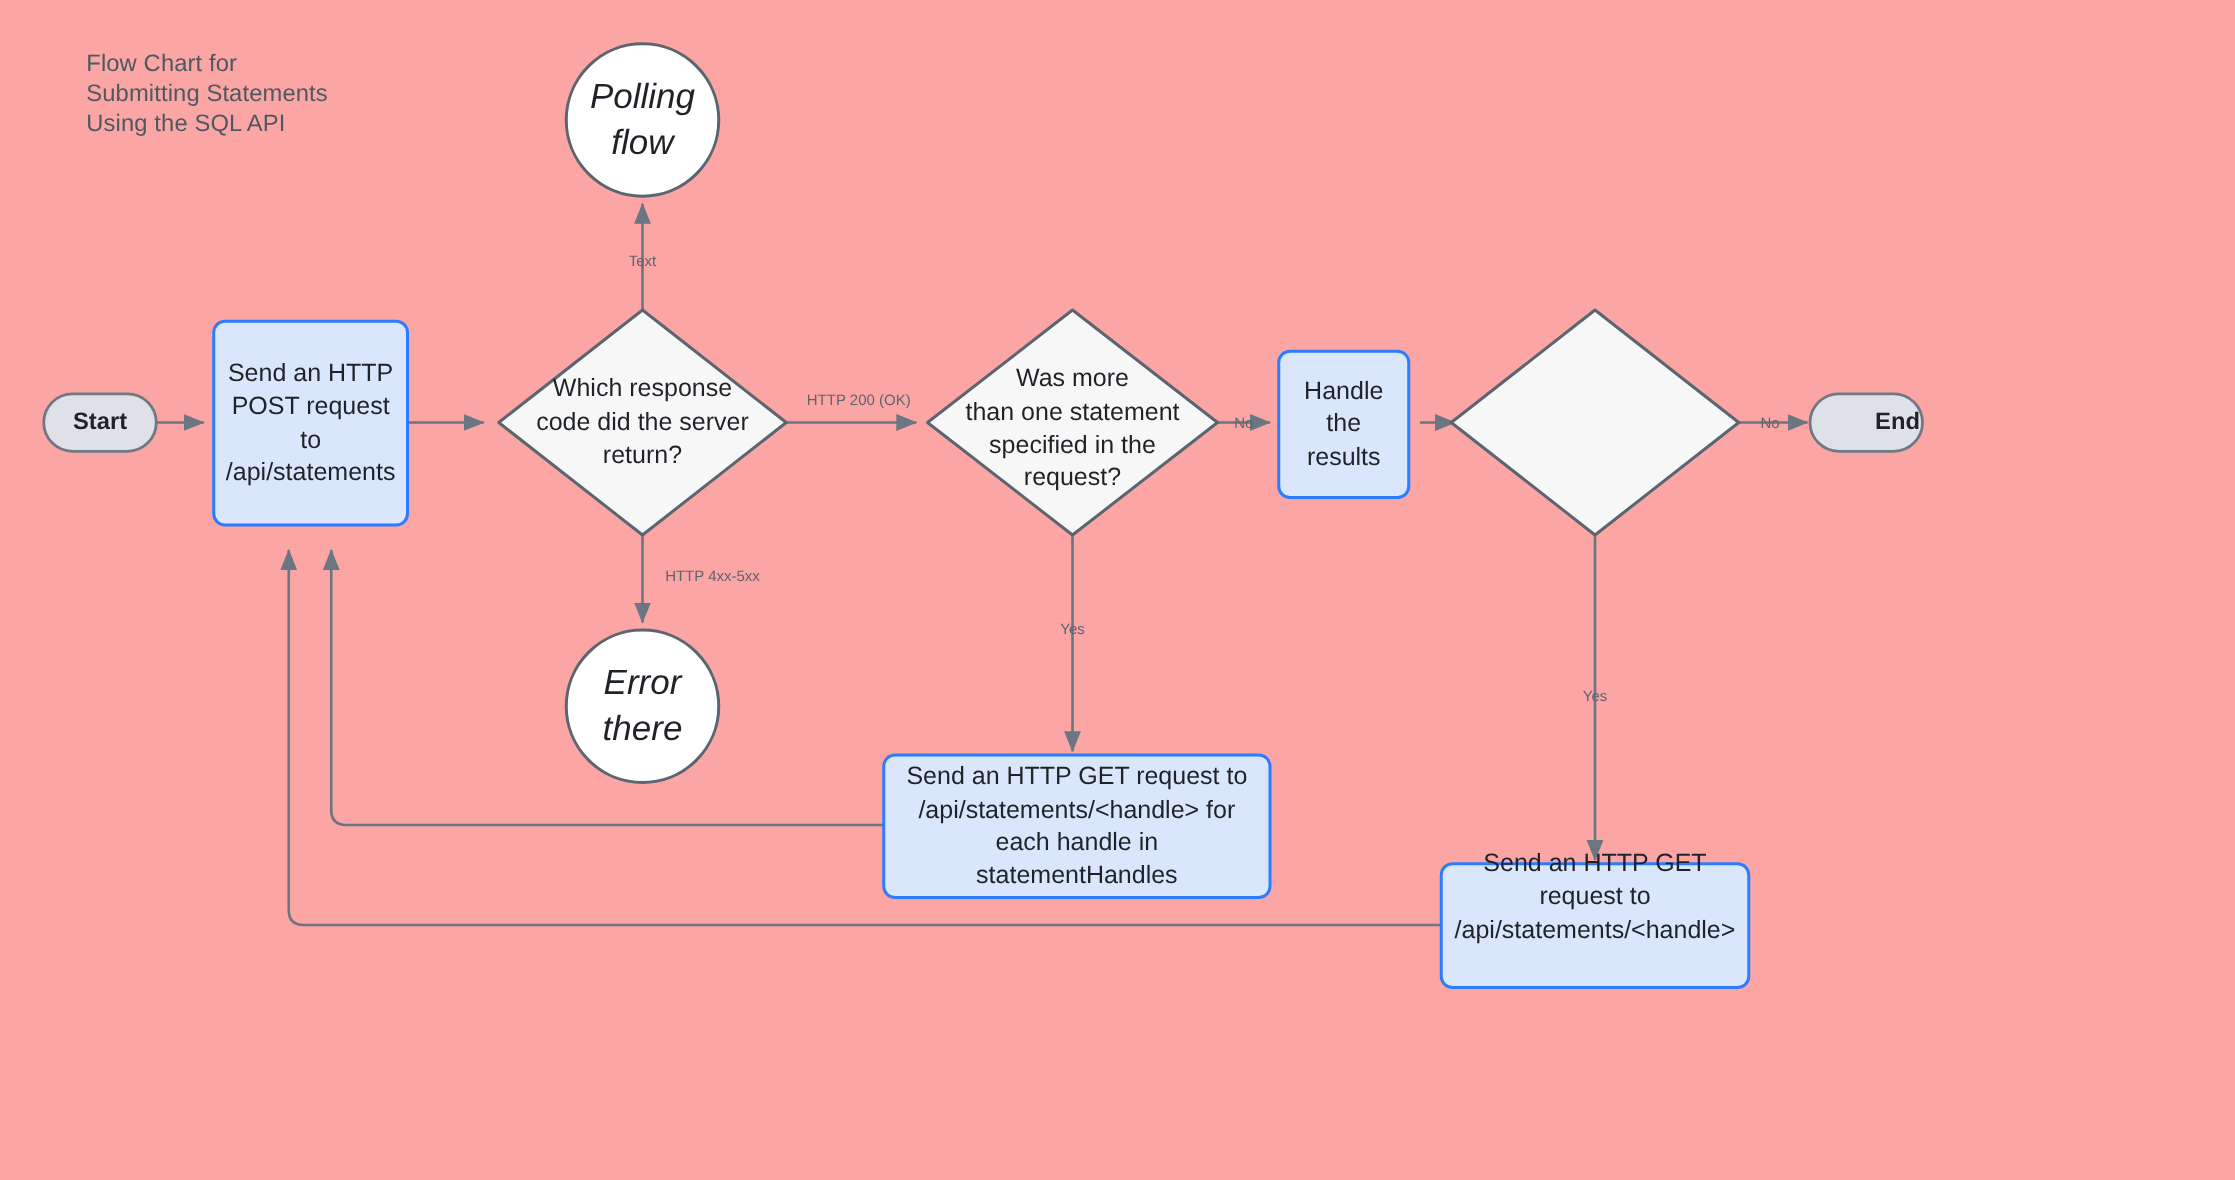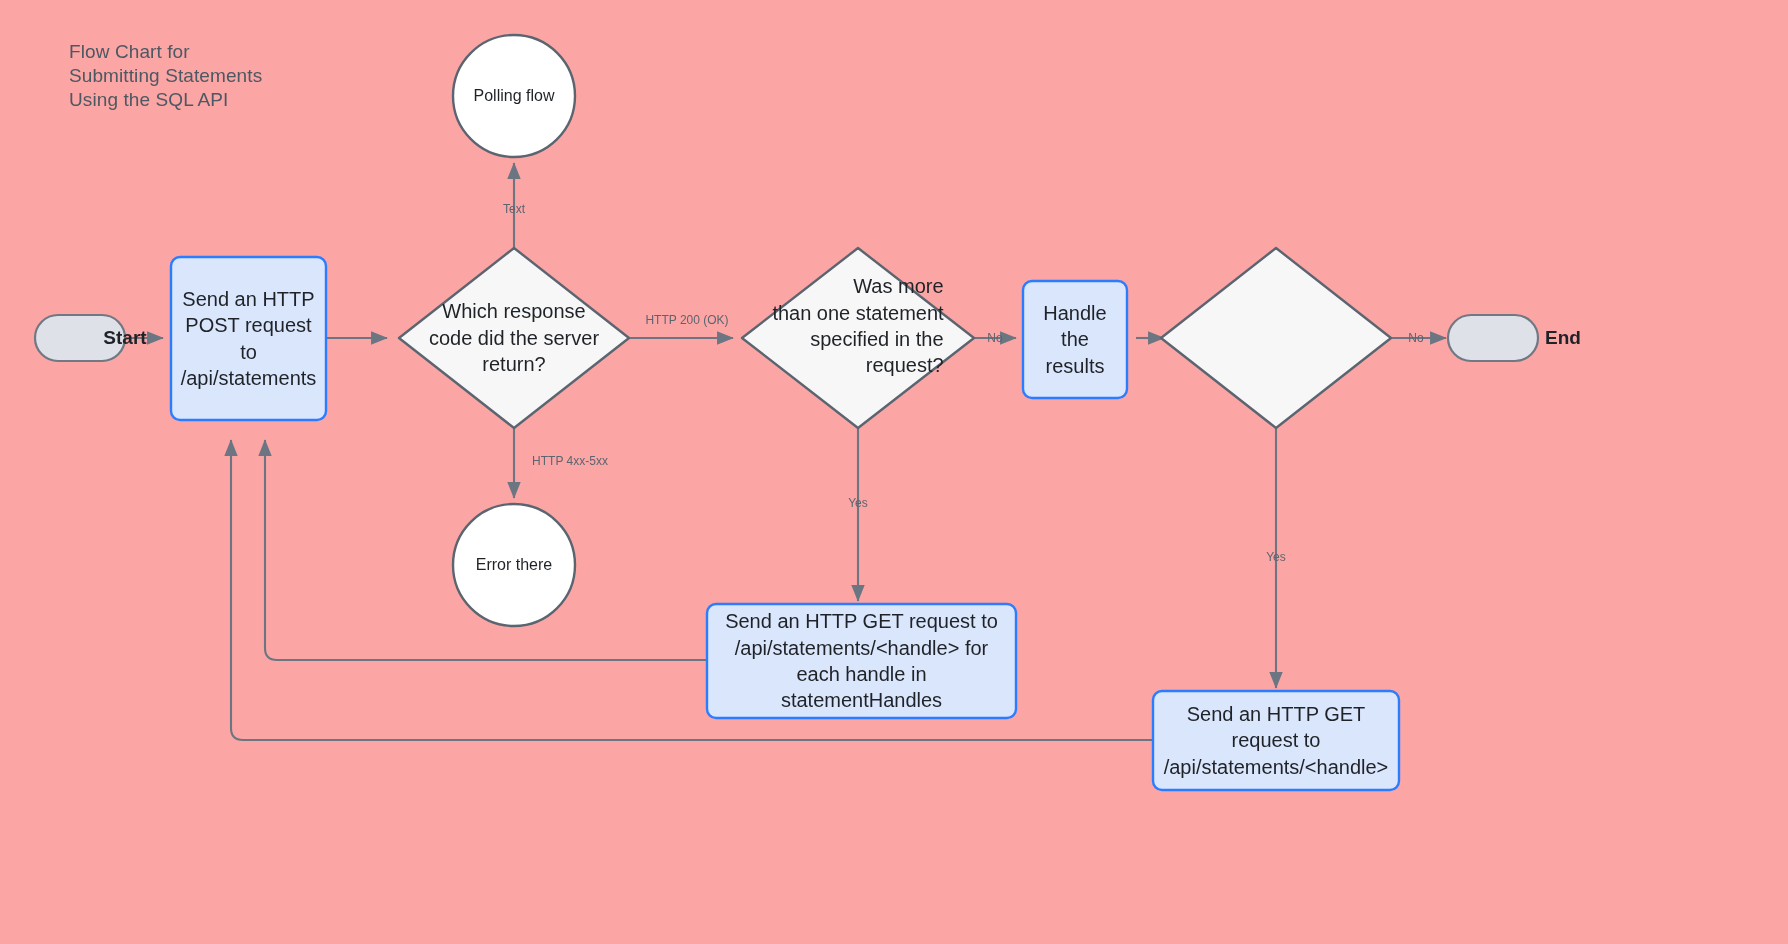--- a/index.html
+++ b/index.html
@@ -46,25 +46,24 @@
     color: #5b6570;
     font-size: 12px;
     text-align: center;
     white-space: nowrap;
     transform: translate(-50%, -50%);
   }
   .term-text {
     font-weight: bold;
     font-size: 19px;
     color: #1f2328;
-    margin-left: 45px;
   }
   .proc-text { font-size: 20px; }
   .dec-text  { font-size: 20px; }
-  .circ-text { font-size: 16px; }
+  .circ-text { font-size: 28px; font-style: italic; }
 </style>
 </head>
 <body>
 
 <div id="canvas">
 
   <div class="title" style="left:69px; top:40px; width:300px;">Flow Chart for
 Submitting Statements
 Using the SQL API</div>
 
@@ -133,38 +132,38 @@
 /api/statements</div>
 
   <div class="node-text dec-text" style="left:409px; top:276px; width:210px; height:124px;">Which response
 code did the server
 return?</div>
 
   <div class="node-text circ-text" style="left:453px; top:35px; width:122px; height:122px;">Polling flow</div>
 
   <div class="node-text circ-text" style="left:453px; top:504px; width:122px; height:122px;">Error there</div>
 
-  <div class="node-text dec-text" style="left:753px; top:256px; width:210px; height:140px;text-align:right;">Was more
+  <div class="node-text dec-text" style="left:753px; top:273px; width:210px; height:140px;">Was more
 than one statement
 specified in the
 request?</div>
 
   <div class="node-text proc-text" style="left:1023px; top:281px; width:104px; height:117px;">Handle
 the
 results</div>
 
 
   <div class="node-text term-text" style="left:1448px; top:315px; width:90px; height:46px;padding-left:25px;">End</div>
 
   <div class="node-text proc-text" style="left:711px; top:604px; width:301px; height:114px;">Send an HTTP GET request to
 /api/statements/&lt;handle&gt; for
 each handle in
 statementHandles</div>
 
-  <div class="node-text proc-text" style="left:1155px; top:691px; width:242px; height:99px;">Send an HTTP GET
+  <div class="node-text proc-text" style="left:1155px; top:668px; width:242px; height:99px;">Send an HTTP GET
 request to
 /api/statements/&lt;handle&gt;</div>
 
   <div class="edge-label" style="left:514px; top:209px;">Text</div>
 
   <div class="edge-label" style="left:570px; top:461px;">HTTP 4xx-5xx</div>
 
   <div class="edge-label" style="left:687px; top:320px;">HTTP 200 (OK)</div>
 
   <div class="edge-label" style="left:858px; top:503px;">Yes</div>

